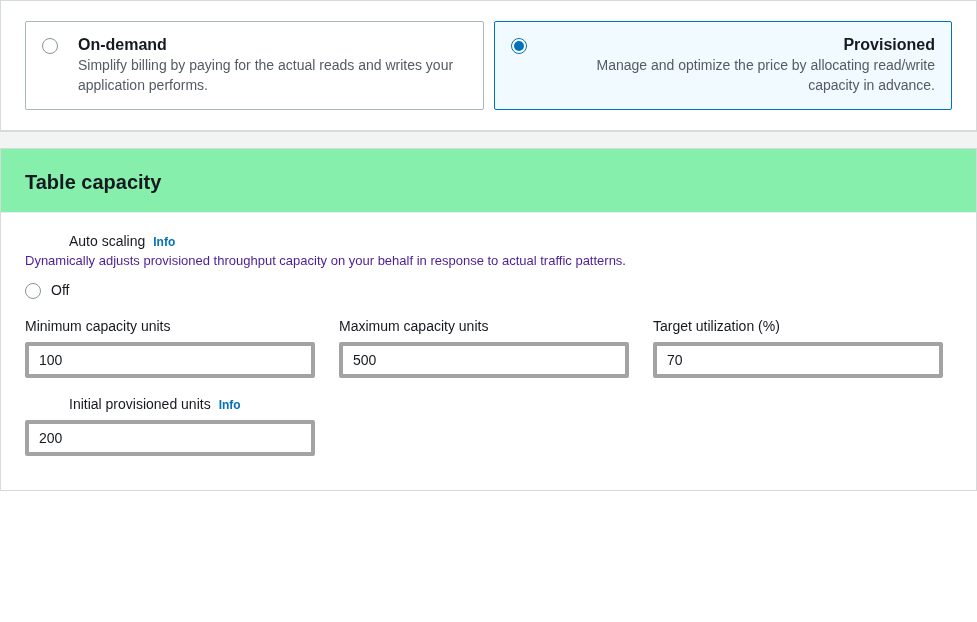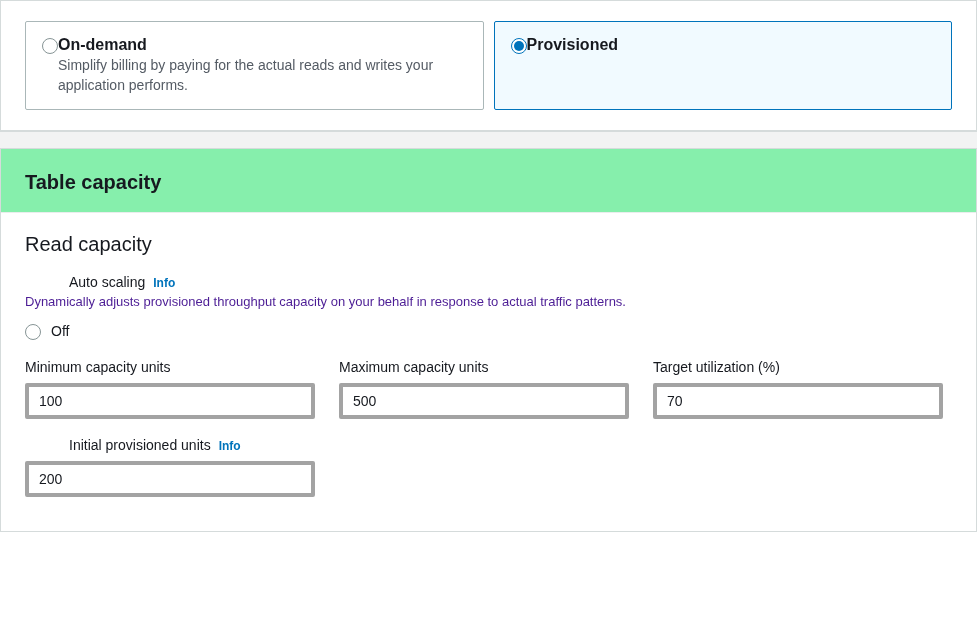--- a/index.html
+++ b/index.html
@@ -24,21 +24,21 @@
       padding: 20px 24px;
       background: #ffffff;
     }
     .mode-card {
       flex: 1;
       border: 1px solid #aab7b8;
       border-radius: 2px;
       padding: 14px 16px;
       display: flex;
       align-items: flex-start;
-      gap: 0;
+      gap: 20px;
       cursor: pointer;
       background: #ffffff;
     }
     .mode-card.selected {
       border: 1px solid #0073bb;
       background: #f1faff;
       text-align: right;
     }
     .radio-circle {
       width: 16px;
@@ -173,34 +173,34 @@
       <div class="radio-circle"></div>
       <div>
         <div class="mode-title">On-demand</div>
         <div class="mode-desc">Simplify billing by paying for the actual reads and writes your application performs.</div>
       </div>
     </div>
     <div class="mode-card selected">
       <div class="radio-circle checked"></div>
       <div>
         <div class="mode-title">Provisioned</div>
+        <div class="mode-desc">Manage and optimize the price by allocating read/write capacity in advance.</div>
       </div>
     </div>
   </div>
 </div>
 
 <div class="divider-strip"></div>
 
 <div class="outer" style="border-top:none;">
   <div class="section-header">
     <div class="section-title">Table capacity</div>
   </div>
 
   <div class="section-body">
-    <div class="subsection-title">Read capacity</div>
 
     <div class="field-group">
       <div class="field-label-row">
         <span class="field-label">Auto scaling</span>
         <span class="info-link">Info</span>
       </div>
       <div class="field-helper">Dynamically adjusts provisioned throughput capacity on your behalf in response to actual traffic patterns.</div>
       <div class="radio-option">
         <div class="radio-circle"></div>
         <span class="radio-option-label">Off</span>

